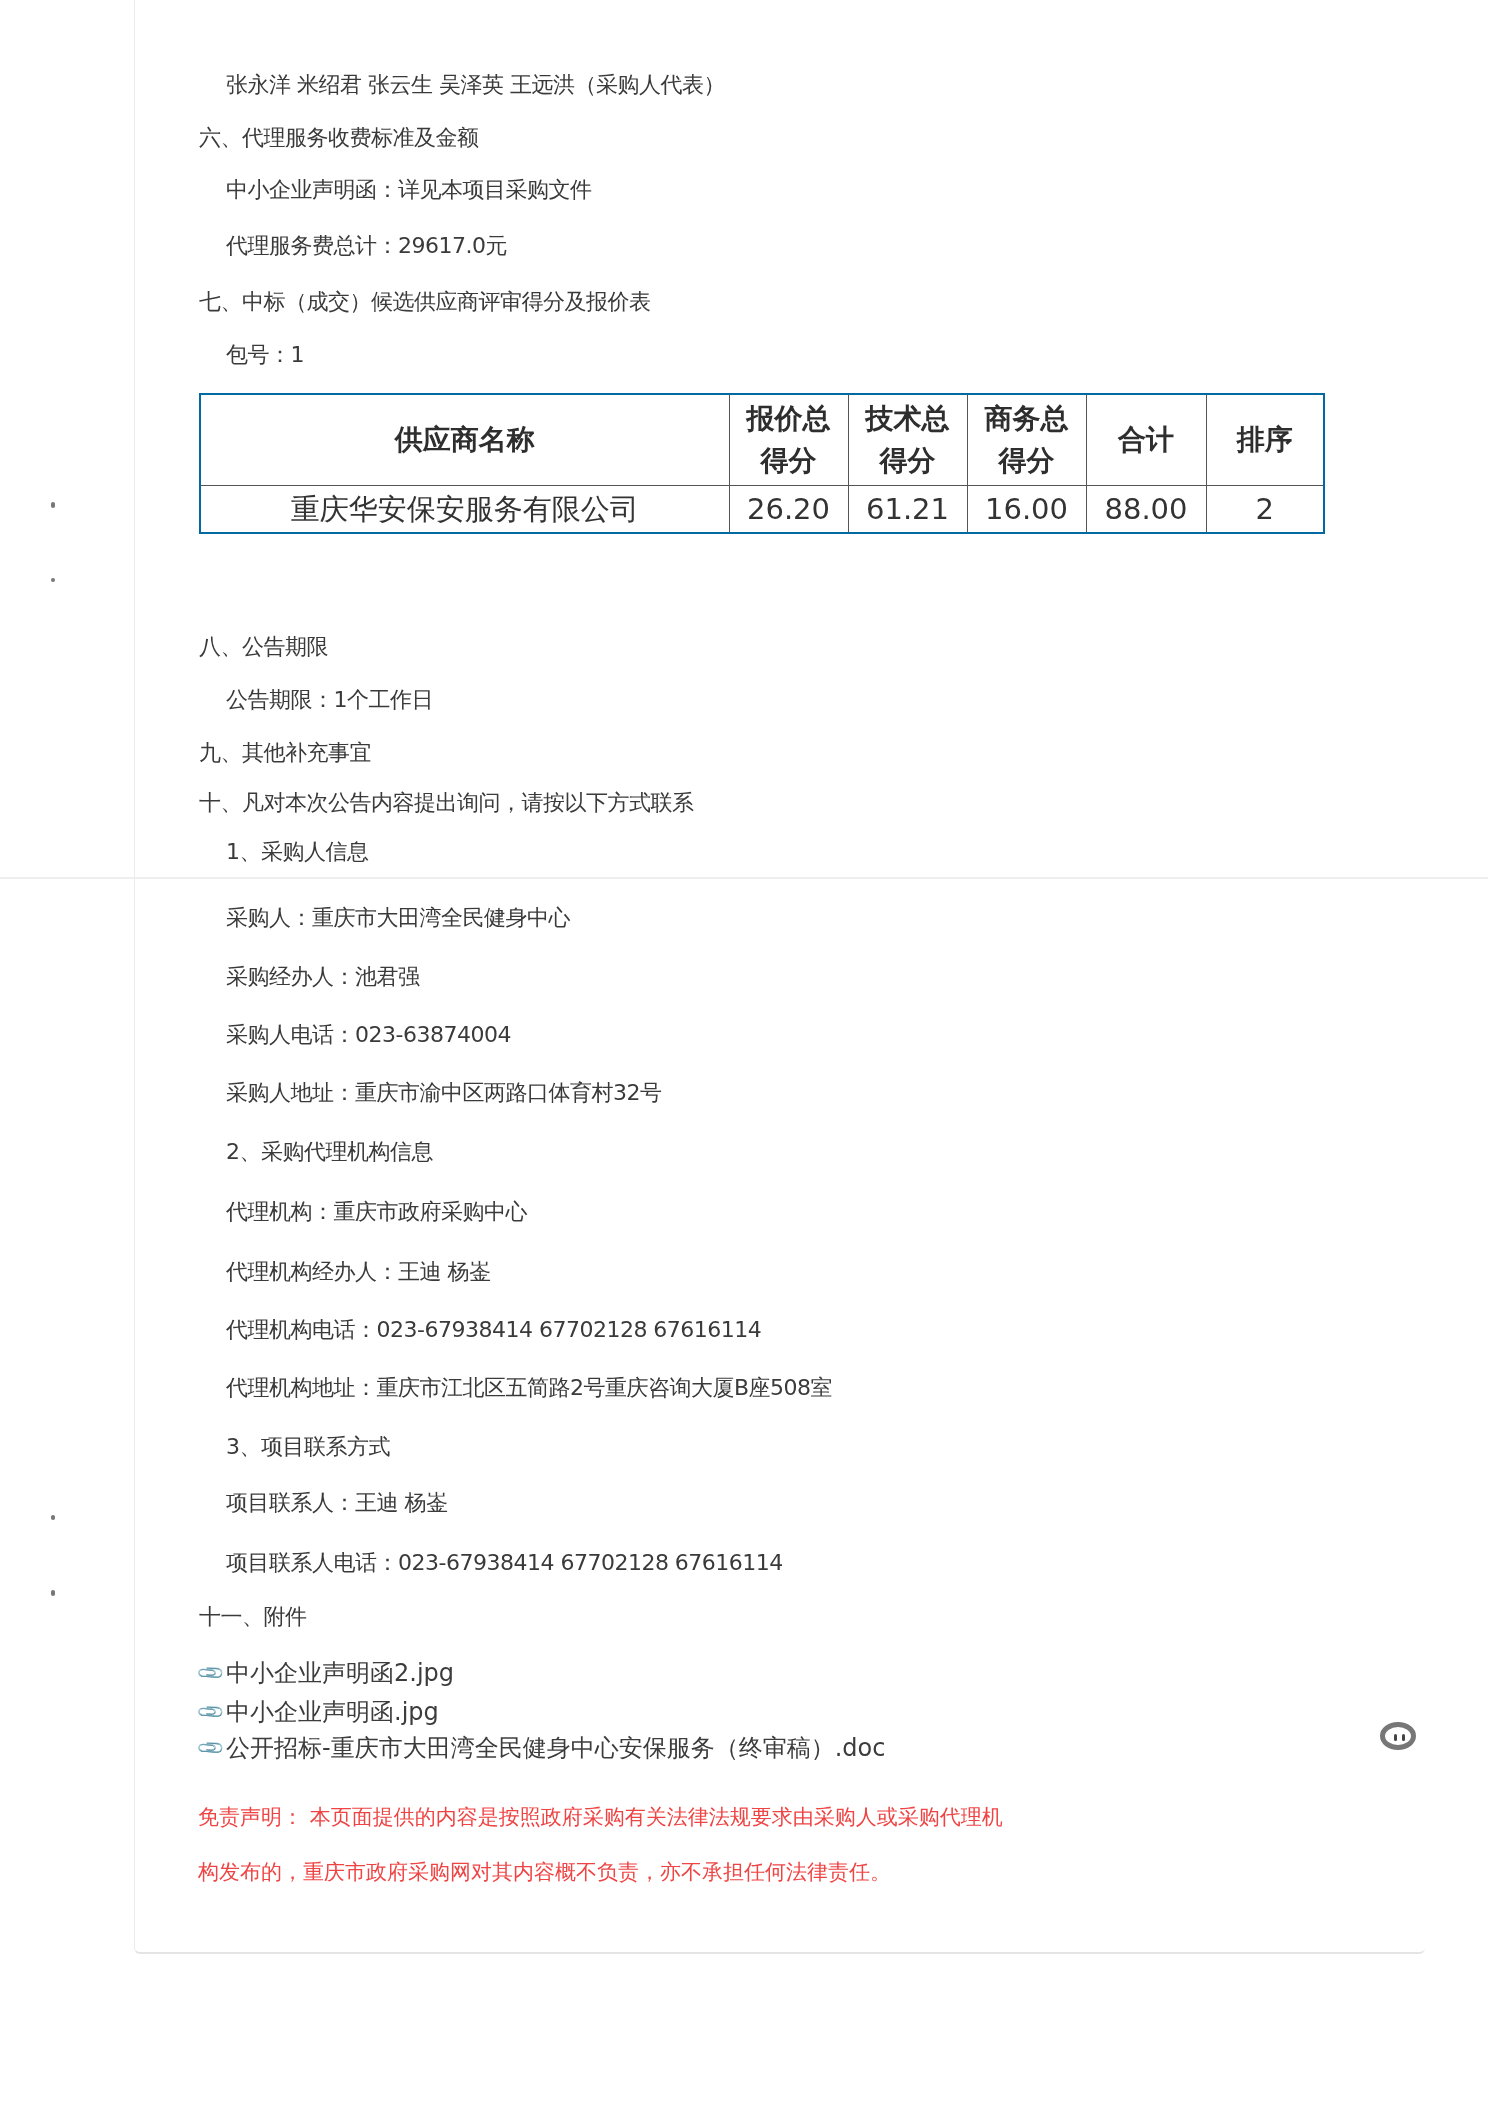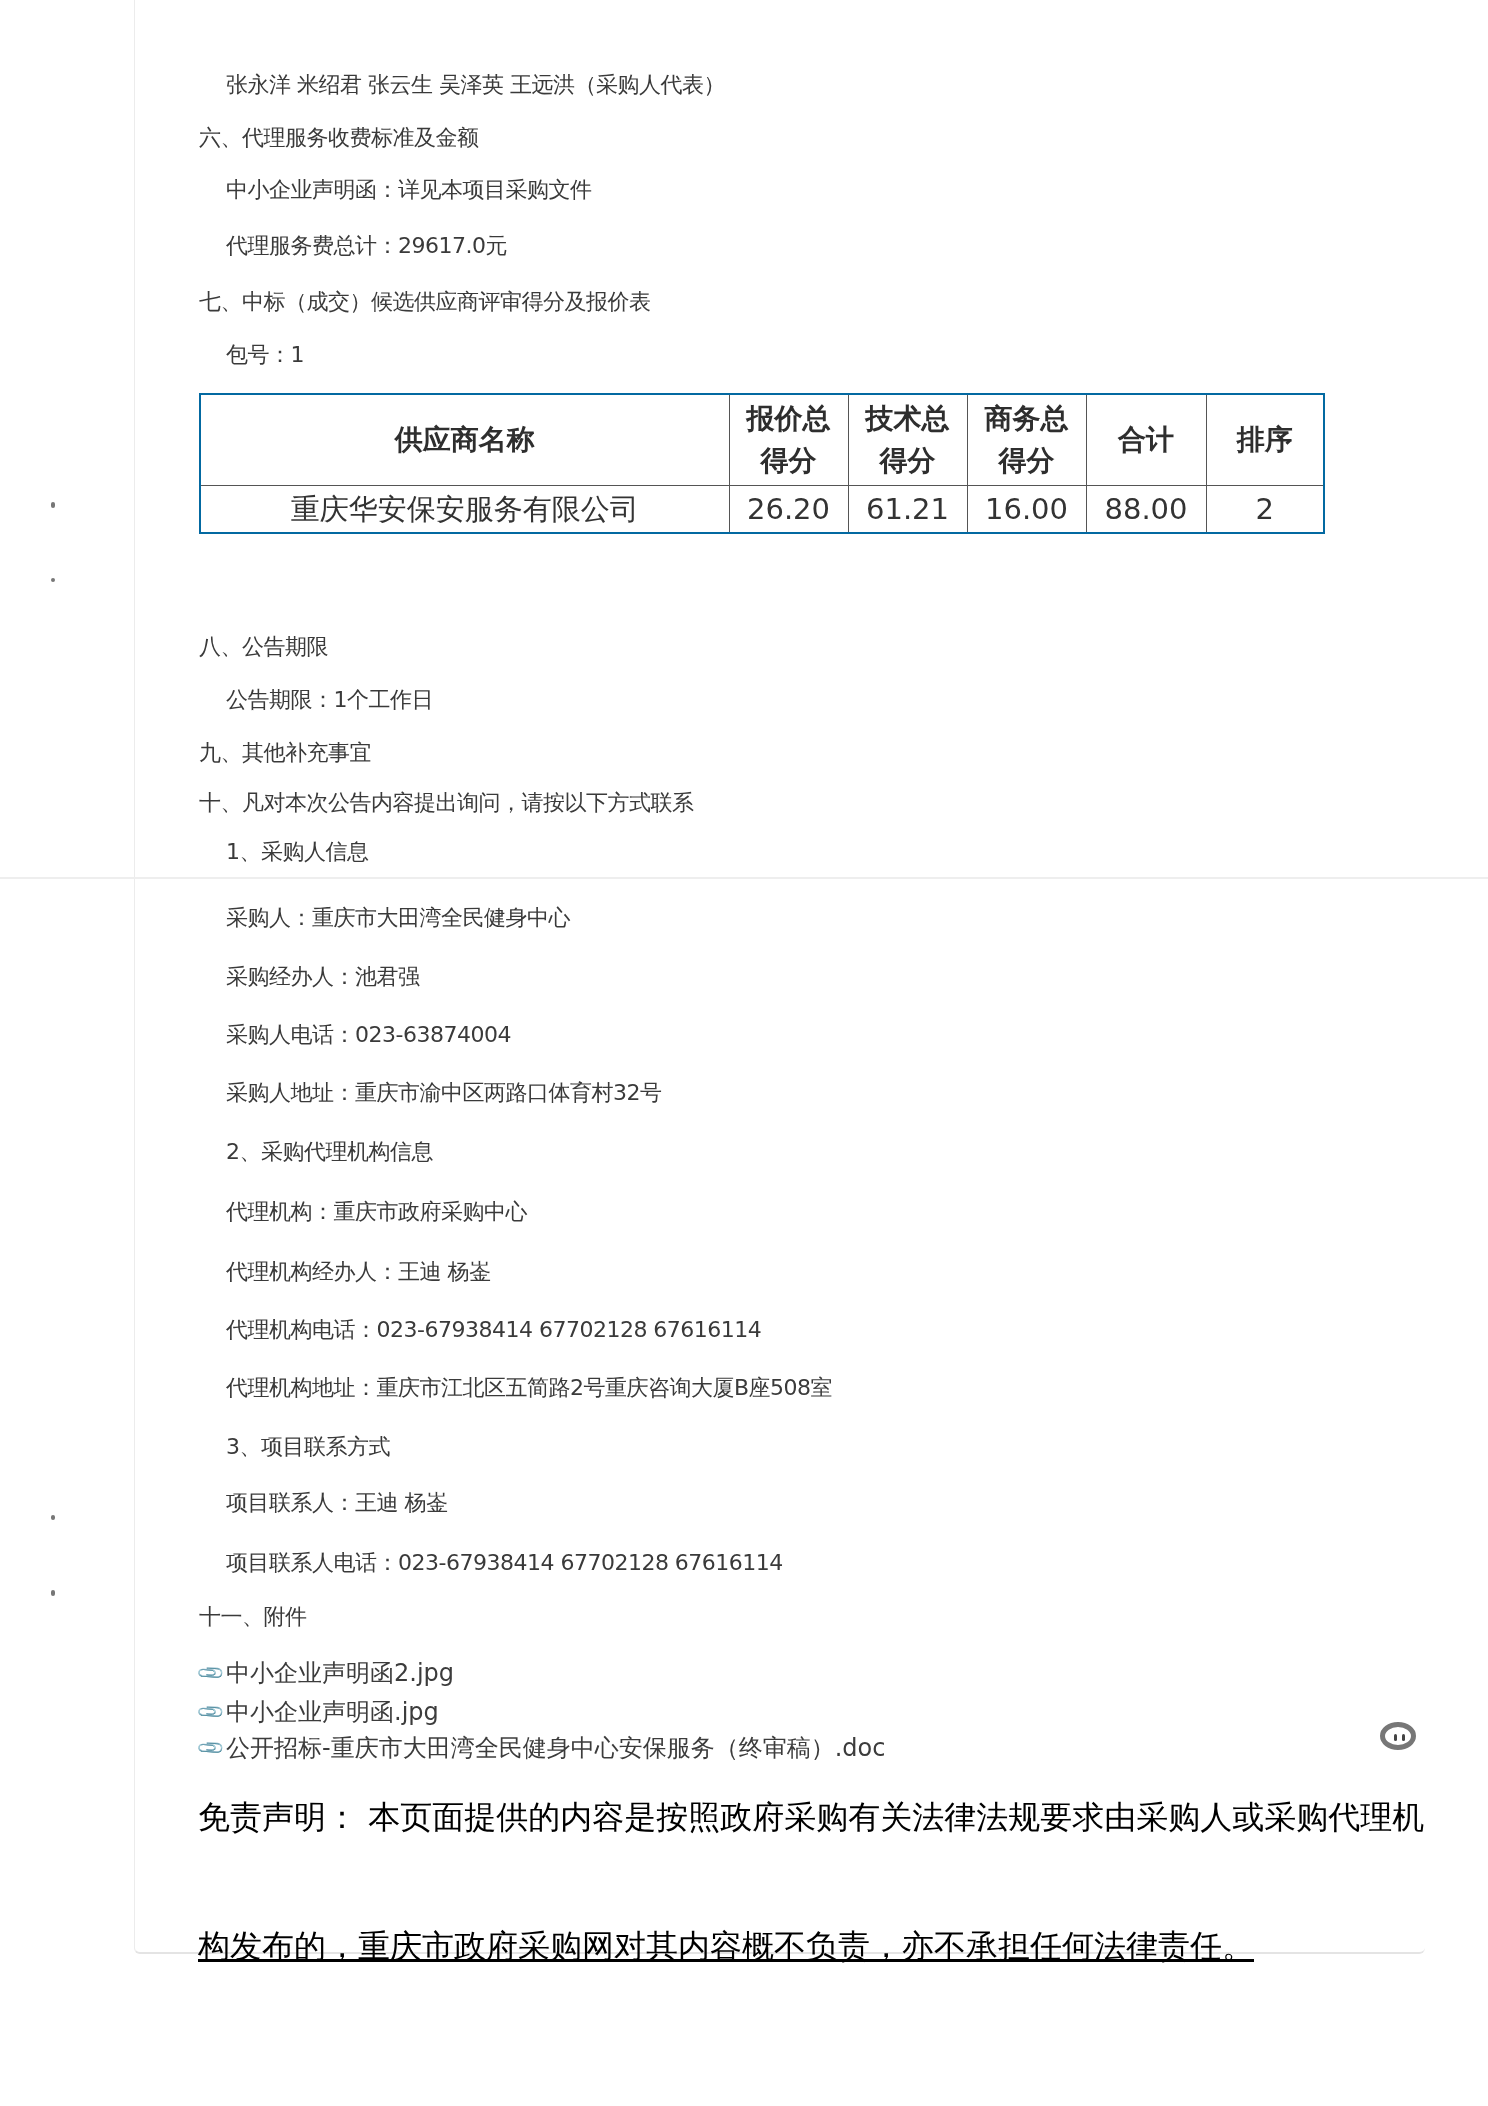--- a/index.html
+++ b/index.html
@@ -12,21 +12,21 @@
   .line { position:absolute; white-space:nowrap; font-size:22px; line-height:36px; letter-spacing:-0.5px; }
   .h { left:199px; }
   .i { left:226px; }
   table.scores { position:absolute; left:199px; top:393px; border-collapse:collapse; table-layout:fixed;
                  border:2px solid #0369a1; }
   table.scores th, table.scores td { border:1.5px solid #555; text-align:center; padding:0; font-size:29px; color:#333; }
   table.scores th { font-weight:bold; font-size:28px; line-height:42px; height:90px; color:#2e2e2e; }
   table.scores td { height:46px; line-height:44px; }
   .att { position:absolute; left:200px; white-space:nowrap; font-size:24px; line-height:30px; color:#3c3c3c; }
   .att .clip { display:inline-block; width:18px; margin-right:8px; color:#888; font-size:18px; transform:rotate(-45deg); }
-  .disc { position:absolute; left:198px; white-space:nowrap; font-size:32px; line-height:36px; color:#000000; }
+  .disc { position:absolute; left:198px; white-space:nowrap; font-size:21px; line-height:36px; color:#ef4444; }
   .bot { position:absolute; left:1380px; top:1722px; width:36px; height:28px; border:5px solid #777;
          border-radius:50%; box-sizing:border-box; }
   .bot .eye { position:absolute; top:7px; width:3px; height:7px; background:#444; border-radius:2px; }
 </style>
 </head>
 <body>
 
 <div class="frame"></div>
 <div class="scanline" style="left:0;top:877px;width:1488px;background:#eeeeee;"></div>
 <div class="speck" style="left:51px;top:502px;"></div>
@@ -107,13 +107,13 @@
 <div class="att" style="top:1733px;">
   <span class="clip">📎</span><span>公开招标-重庆市大田湾全民健身中心安保服务（终审稿）.doc</span>
 </div>
 
 <div class="bot">
   <span class="eye" style="left:9px;"></span>
   <span class="eye" style="left:17px;"></span>
 </div>
 
 <div class="disc" style="top:1799px;">免责声明： 本页面提供的内容是按照政府采购有关法律法规要求由采购人或采购代理机</div>
-<div class="disc" style="top:1928px;text-decoration:underline;">构发布的，重庆市政府采购网对其内容概不负责，亦不承担任何法律责任。</div>
+<div class="disc" style="top:1854px;">构发布的，重庆市政府采购网对其内容概不负责，亦不承担任何法律责任。</div>
 
 </body></html>

